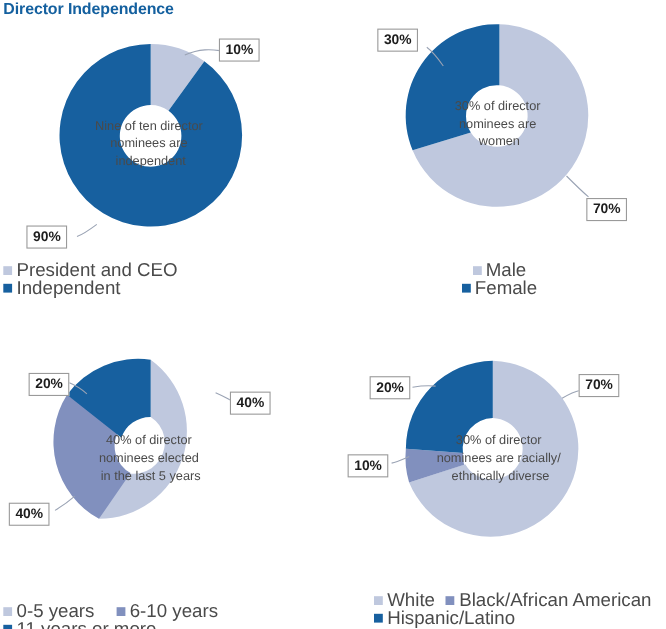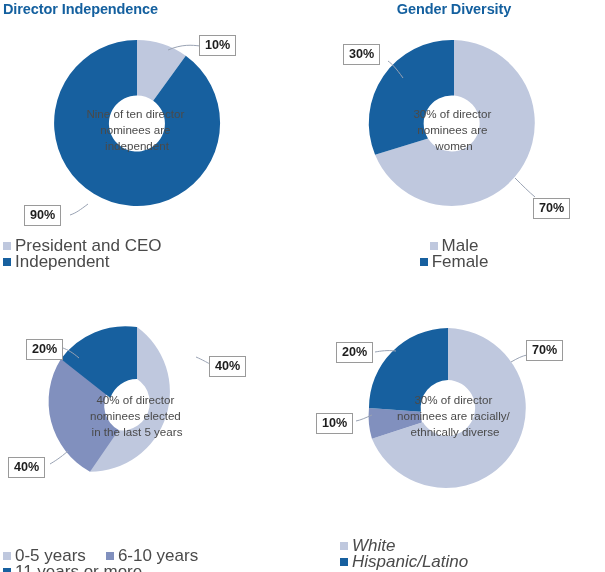--- a/index.html
+++ b/index.html
@@ -125,21 +125,20 @@
         <span class="legend-label">President and CEO</span>
       </span>
       <span class="legend-item">
         <span class="swatch" style="background:#17609F"></span>
         <span class="legend-label">Independent</span>
       </span>
     </div>
   </div>
 
   <div class="panel panel-tr">
-    <div class="chart-title title-center">Gender Diversity</div>
 
     <div class="donut-wrap">
       <svg class="donut" width="302" height="215" viewBox="0 0 302 215">
 
         <path fill="#BFC8DE" d="M 151 22 A 83 83 0 1 1 72.07 136.64 L 125.02 120.43 A 28 28 0 1 0 151 77.5 Z"></path>
 
         <path fill="#17609F" d="M 72.07 136.64 A 83 83 0 0 1 151 22 L 151 77.5 A 28 28 0 0 0 125.02 120.43 Z"></path>
         <path fill="none" stroke="#9aa3b4" stroke-width="1" d="M 100 60 C 93 50 89 46 85 43"></path>
         <path fill="none" stroke="#9aa3b4" stroke-width="1" d="M 212 160 C 220 168 226 174 232 179"></path>
         <text class="center-text" x="151" y="100" text-anchor="middle">
@@ -224,25 +223,29 @@
           <tspan x="152" dy="16">nominees are racially/</tspan>
           <tspan x="152" dy="16">ethnically diverse</tspan>
         </text>
       </svg>
 
       <div class="callout-box" style="left:223px; top:40px;">70%</div>
       <div class="callout-box" style="left:33px; top:42px;">20%</div>
       <div class="callout-box" style="left:13px; top:113px;">10%</div>
     </div>
 
-    <div class="legend" style="left:0; top:238px; width:302px; gap:0 10px; padding-left:37px; box-sizing:border-box;font-style:italic;">
+    <div class="legend" style="left:0; top:238px; width:302px; gap:0 10px; padding-left:37px; box-sizing:border-box;">
       <span class="legend-item">
         <span class="swatch" style="background:#BFC8DE"></span>
         <span class="legend-label">White</span>
       </span>
+      <span class="legend-item">
+        <span class="swatch" style="background:#8190BE"></span>
+        <span class="legend-label">Black/African American</span>
+      </span>
       <span class="legend-item" style="flex-basis:100%;">
         <span class="swatch" style="background:#17609F"></span>
         <span class="legend-label">Hispanic/Latino</span>
       </span>
     </div>
   </div>
 
 </div>
 
 </body></html>

